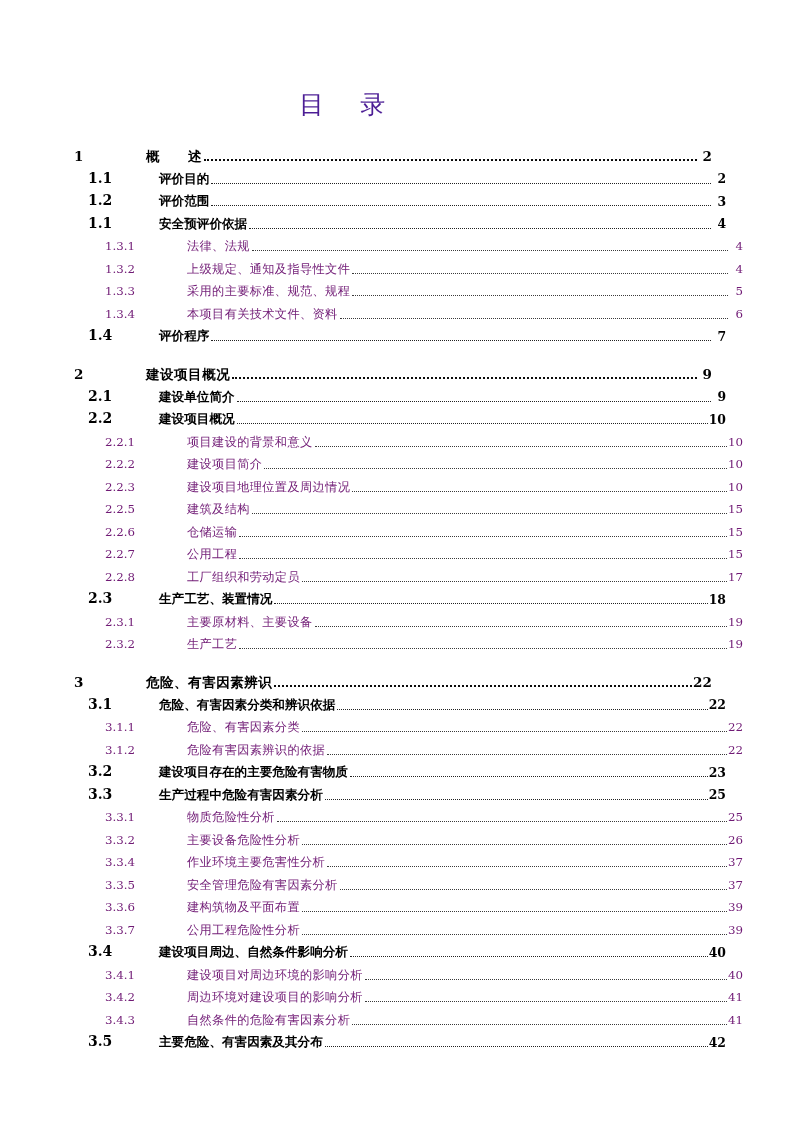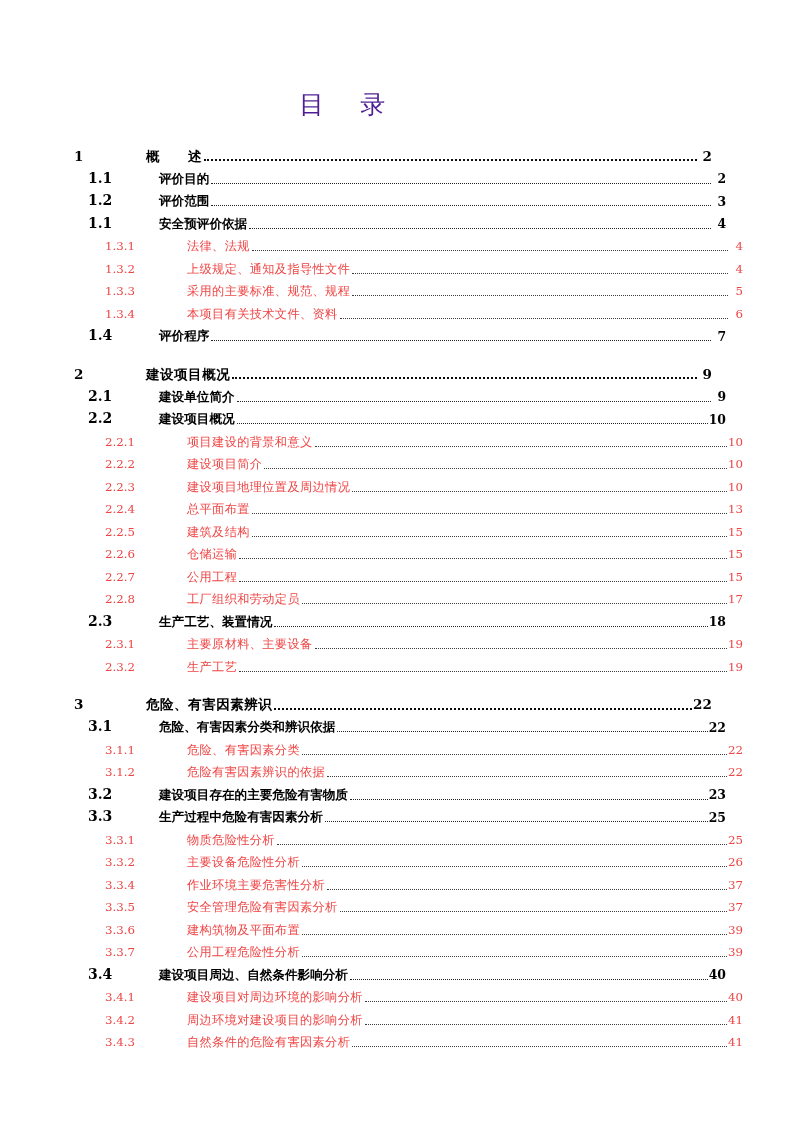--- a/index.html
+++ b/index.html
@@ -137,21 +137,21 @@
     border-bottom: 1.5px dotted #222222;
   }
   .lvl2 .entry-page { font-size: 12.4px; }
 
   
   .lvl3 {
     margin-left: 31px;
     height: 22.5px;
     font-size: 12.2px;
     font-weight: normal;
-    color: #ef4444;
+    color: #701a75;
   }
   .lvl3 .entry-num {
     width: 36px;
     font-size: 11.8px;
   }
   .lvl3 .entry-text {
     letter-spacing: 0.03em;
   }
   .lvl3 .leader {
     height: 11px;
@@ -291,28 +291,20 @@
       <div class="toc-entry lvl3">
         <span class="entry-label">
           <span class="entry-num">2.2.3</span>
           <span class="entry-text">建设项目地理位置及周边情况</span>
         </span>
         <span class="leader"></span>
         <span class="entry-page">10</span>
       </div>
       <div class="toc-entry lvl3">
         <span class="entry-label">
-          <span class="entry-num">2.2.4</span>
-          <span class="entry-text">总平面布置</span>
-        </span>
-        <span class="leader"></span>
-        <span class="entry-page">13</span>
-      </div>
-      <div class="toc-entry lvl3">
-        <span class="entry-label">
           <span class="entry-num">2.2.5</span>
           <span class="entry-text">建筑及结构</span>
         </span>
         <span class="leader"></span>
         <span class="entry-page">15</span>
       </div>
       <div class="toc-entry lvl3">
         <span class="entry-label">
           <span class="entry-num">2.2.6</span>
           <span class="entry-text">仓储运输</span>
@@ -481,15 +473,23 @@
         <span class="entry-page">41</span>
       </div>
       <div class="toc-entry lvl3">
         <span class="entry-label">
           <span class="entry-num">3.4.3</span>
           <span class="entry-text">自然条件的危险有害因素分析</span>
         </span>
         <span class="leader"></span>
         <span class="entry-page">41</span>
       </div>
+      <div class="toc-entry lvl2">
+        <span class="entry-label">
+          <span class="entry-num">3.5</span>
+          <span class="entry-text">主要危险、有害因素及其分布</span>
+        </span>
+        <span class="leader"></span>
+        <span class="entry-page">42</span>
+      </div>
     </div>
 
 </div>
 
 </body></html>

